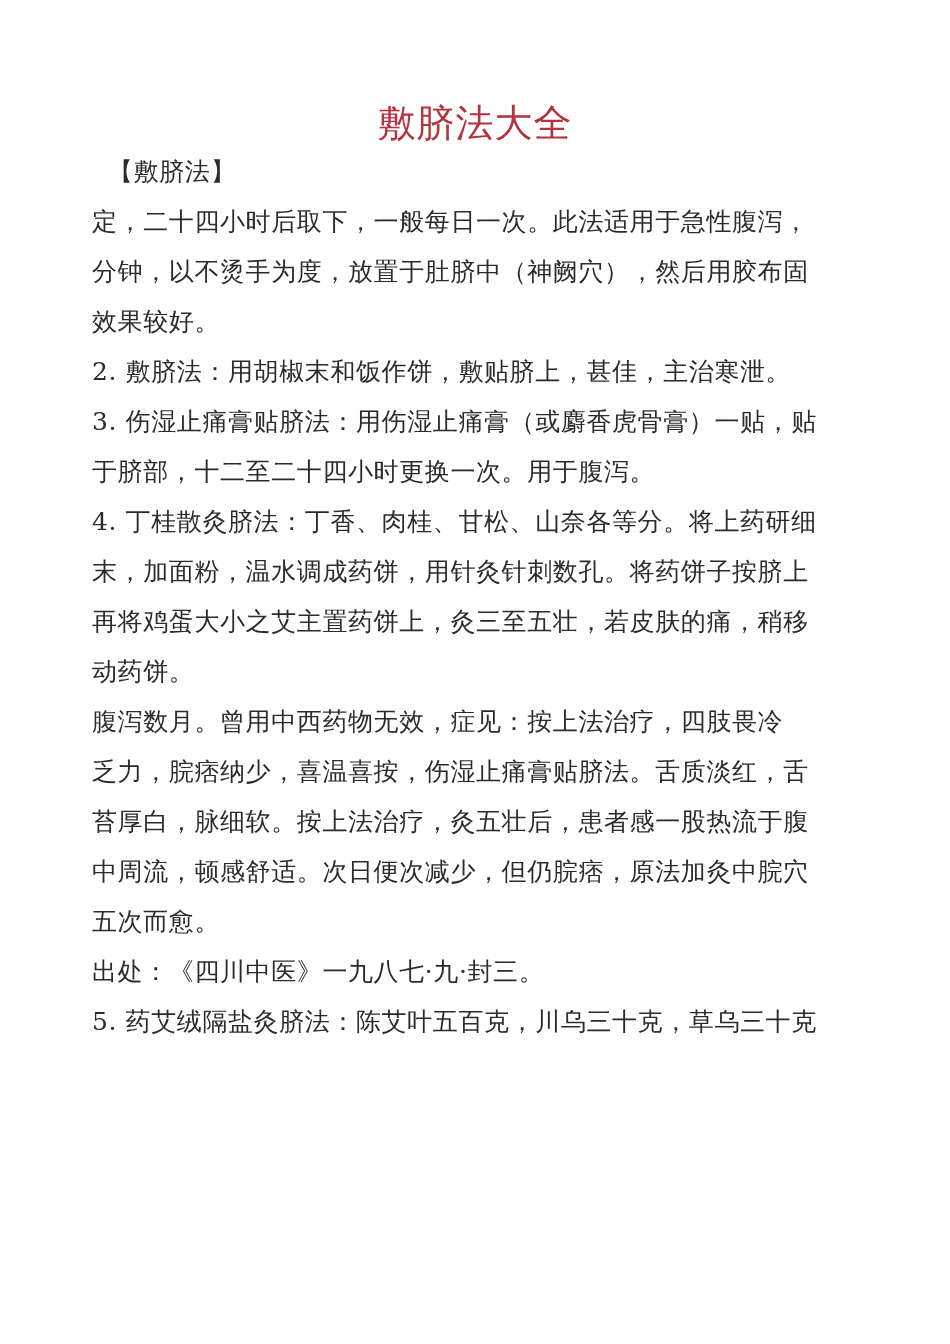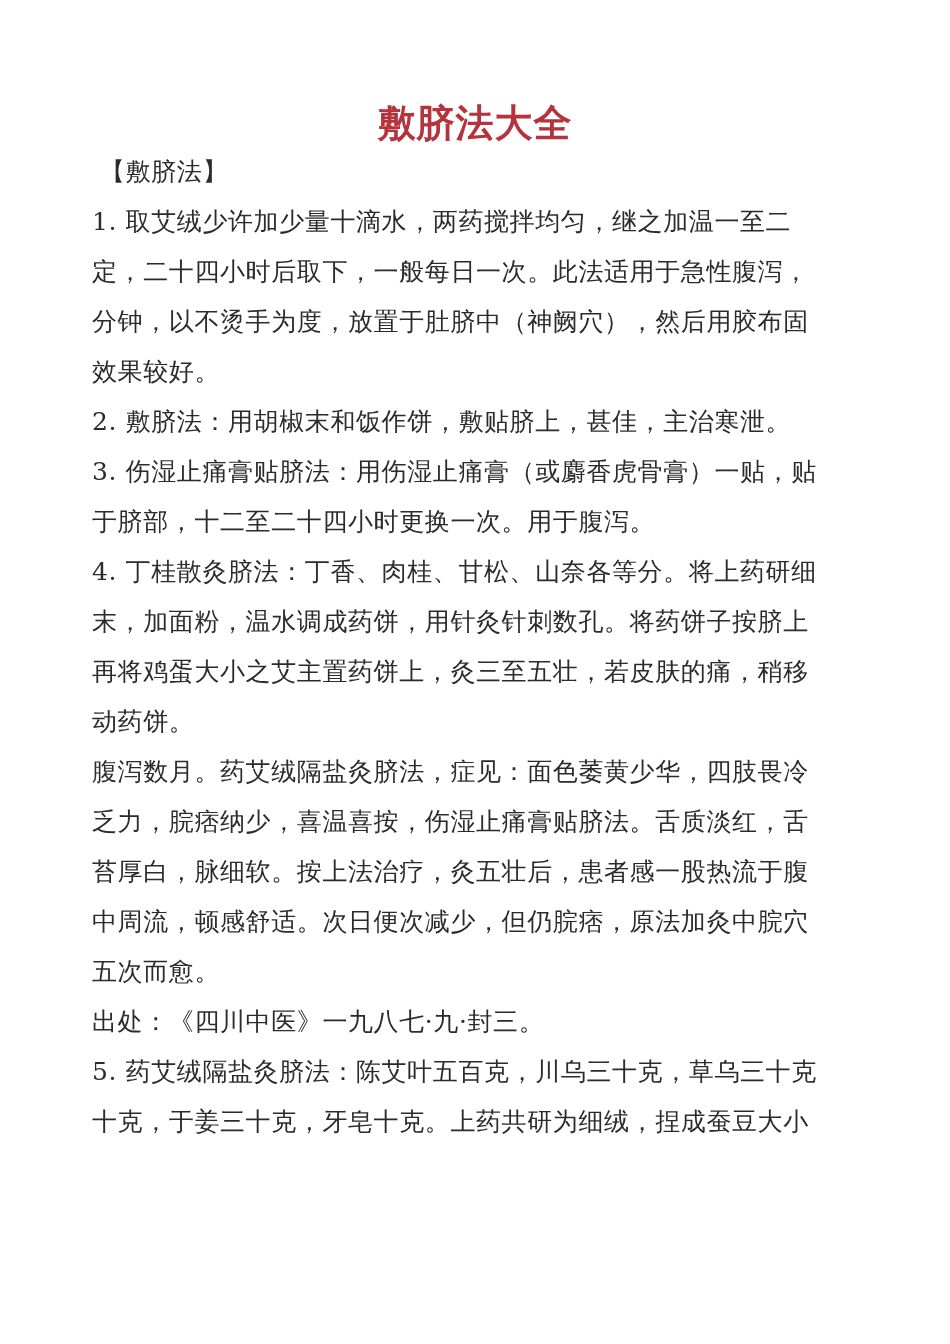--- a/index.html
+++ b/index.html
@@ -24,64 +24,62 @@
     }
     .title {
       position: absolute;
       left: 0;
       top: 98px;
       width: 950px;
       text-align: center;
       font-family: "DejaVu Sans", "Liberation Sans", sans-serif;
       font-size: 38px;
       line-height: 50px;
-      font-weight: bold;
+      font-weight: normal;
       letter-spacing: 1px;
       margin: 0;
     }
     .content {
       position: absolute;
       left: 92px;
       top: 147px;
       width: 770px;
     }
     .line {
       display: block;
       height: 50px;
       line-height: 50px;
       font-size: 25px;
       white-space: nowrap;
       letter-spacing: 0.6px;
     }
     .section-heading {
-      margin-left: 8px;
+      margin-left: 16px;
     }
   </style>
 </head>
 <body>
 
 <div class="page">
   <h1 class="title" style="color:#b5333c;">敷脐法大全</h1>
 
   <div class="content">
     <span class="line section-heading">【敷脐法】</span>
 
-    <span class="line">1. 取艾绒少许加少量十滴水，两药搅拌均匀，继之加温一至二</span>
     <span class="line">定，二十四小时后取下，一般每日一次。此法适用于急性腹泻，</span>
     <span class="line">分钟，以不烫手为度，放置于肚脐中（神阙穴），然后用胶布固</span>
     <span class="line">效果较好。</span>
     <span class="line">2. 敷脐法：用胡椒末和饭作饼，敷贴脐上，甚佳，主治寒泄。</span>
     <span class="line">3. 伤湿止痛膏贴脐法：用伤湿止痛膏（或麝香虎骨膏）一贴，贴</span>
     <span class="line">于脐部，十二至二十四小时更换一次。用于腹泻。</span>
     <span class="line">4. 丁桂散灸脐法：丁香、肉桂、甘松、山奈各等分。将上药研细</span>
     <span class="line">末，加面粉，温水调成药饼，用针灸针刺数孔。将药饼子按脐上</span>
     <span class="line">再将鸡蛋大小之艾主置药饼上，灸三至五壮，若皮肤的痛，稍移</span>
     <span class="line">动药饼。</span>
-    <span class="line">腹泻数月。药艾绒隔盐灸脐法，症见：面色萎黄少华，四肢畏冷</span>
+    <span class="line">腹泻数月。曾用中西药物无效，症见：按上法治疗，四肢畏冷</span>
     <span class="line">乏力，脘痞纳少，喜温喜按，伤湿止痛膏贴脐法。舌质淡红，舌</span>
     <span class="line">苔厚白，脉细软。按上法治疗，灸五壮后，患者感一股热流于腹</span>
     <span class="line">中周流，顿感舒适。次日便次减少，但仍脘痞，原法加灸中脘穴</span>
     <span class="line">五次而愈。</span>
     <span class="line">出处：《四川中医》一九八七·九·封三。</span>
     <span class="line">5. 药艾绒隔盐灸脐法：陈艾叶五百克，川乌三十克，草乌三十克</span>
-    <span class="line">十克，于姜三十克，牙皂十克。上药共研为细绒，捏成蚕豆大小</span>
   </div>
 </div>
 
 </body></html>

